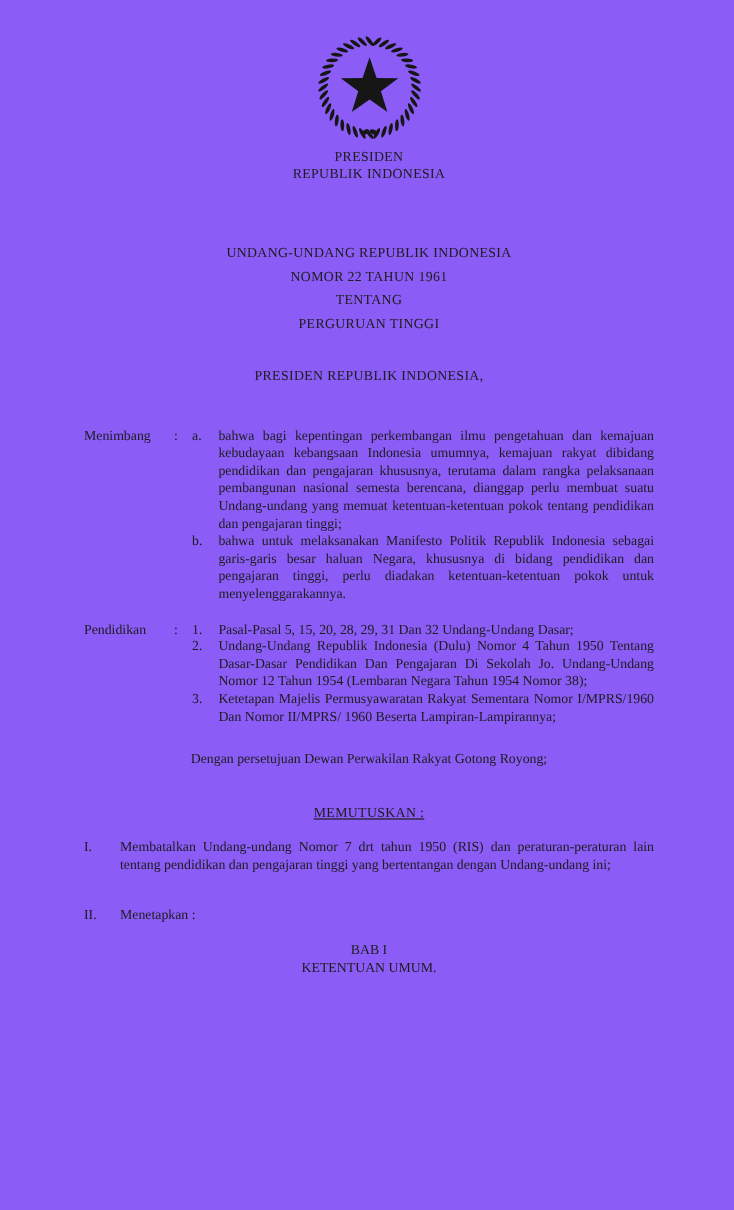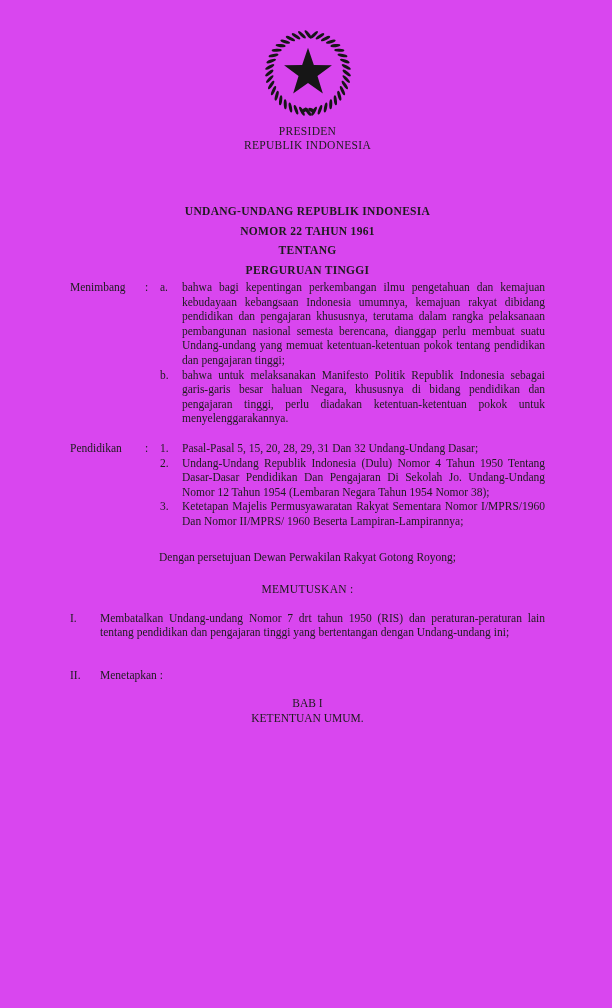--- a/index.html
+++ b/index.html
@@ -10,21 +10,21 @@
   body {
     width: 612px;
     height: 1008px;
     overflow: hidden;
   }
   .page {
     box-sizing: border-box;
     width: 612px;
     height: 1008px;
     padding: 28px 67px 0 70px;
-    background: #d946ef;
+    background: #8b5cf6;
     color: #1c1c1c;
     font-family: "Liberation Serif", "DejaVu Serif", serif;
     font-size: 11.5px;
     line-height: 14.6px;
   }
   .emblem {
     width: 94px;
     height: 90px;
     margin: 0 auto 6px auto;
   }
@@ -33,41 +33,40 @@
     text-align: center;
     font-size: 11.5px;
     line-height: 14px;
     letter-spacing: 0.3px;
   }
   .title-block {
     margin-top: 50px;
     text-align: center;
     line-height: 19.5px;
     letter-spacing: 0.3px;
-    font-weight: bold;
   }
   .salutation {
     margin-top: 27px;
     text-align: center;
     letter-spacing: 0.3px;
   }
   .clause-block {
     display: grid;
     grid-template-columns: 75px 15px 1fr;
     align-items: start;
   }
-  .clause-menimbang { }
+  .clause-menimbang { margin-top: 35px; }
   .clause-mengingat { margin-top: 15px; }
   .clause-item {
     display: grid;
     grid-template-columns: 22px 1fr;
   }
   .clause-item .item-text { text-align: justify; }
   .agreement { margin-top: 21px; text-align: center; }
-  .memutuskan { margin-top: 18px; text-align: center; letter-spacing: 0.3px; }
+  .memutuskan { margin-top: 30px; text-align: center; letter-spacing: 0.3px; text-decoration: underline; }
   .decision {
     display: grid;
     grid-template-columns: 30px 1fr;
     margin-top: 14px;
   }
   .decision .dec-text { text-align: justify; }
   .decision-2 { grid-template-columns: 30px 80px 1fr; margin-top: 28px; }
   .chapter { margin-top: 14px; text-align: center; line-height: 15px; }
   .article { margin-top: 14px; text-align: center; }
 </style>
@@ -131,20 +130,21 @@
     <div>REPUBLIK INDONESIA</div>
   </div>
 
   <div class="title-block">
     <div>UNDANG-UNDANG REPUBLIK INDONESIA</div>
     <div>NOMOR 22 TAHUN 1961</div>
     <div>TENTANG</div>
     <div>PERGURUAN TINGGI</div>
   </div>
 
+  <div class="salutation">PRESIDEN REPUBLIK INDONESIA,</div>
 
   <div class="clause-block clause-menimbang">
     <div>Menimbang</div>
     <div>:</div>
     <div>
       <div class="clause-item">
         <span class="marker">a.</span>
         <span class="item-text">bahwa bagi kepentingan perkembangan ilmu pengetahuan dan kemajuan kebudayaan kebangsaan Indonesia umumnya, kemajuan rakyat dibidang pendidikan dan pengajaran khususnya, terutama dalam rangka pelaksanaan pembangunan nasional semesta berencana, dianggap perlu membuat suatu Undang-undang yang memuat ketentuan-ketentuan pokok tentang pendidikan dan pengajaran tinggi;</span>
       </div>
       <div class="clause-item">

